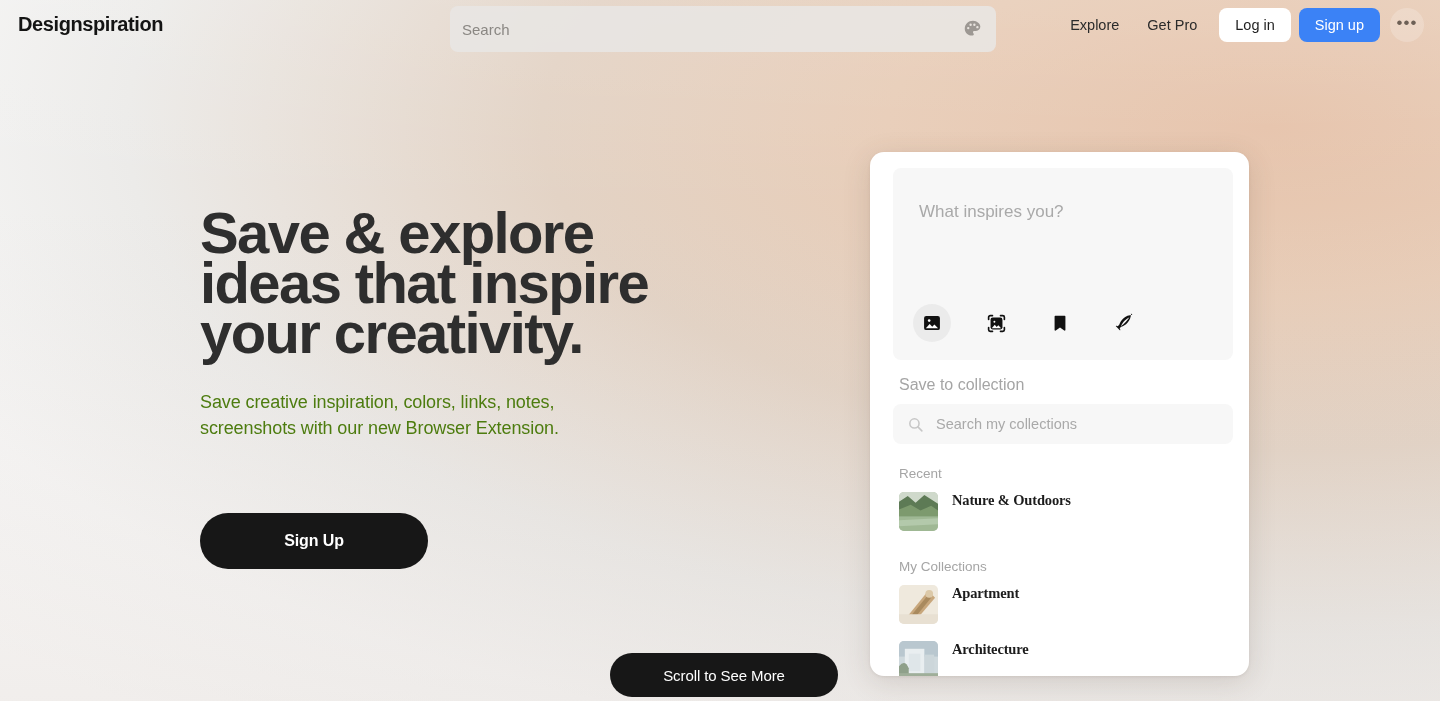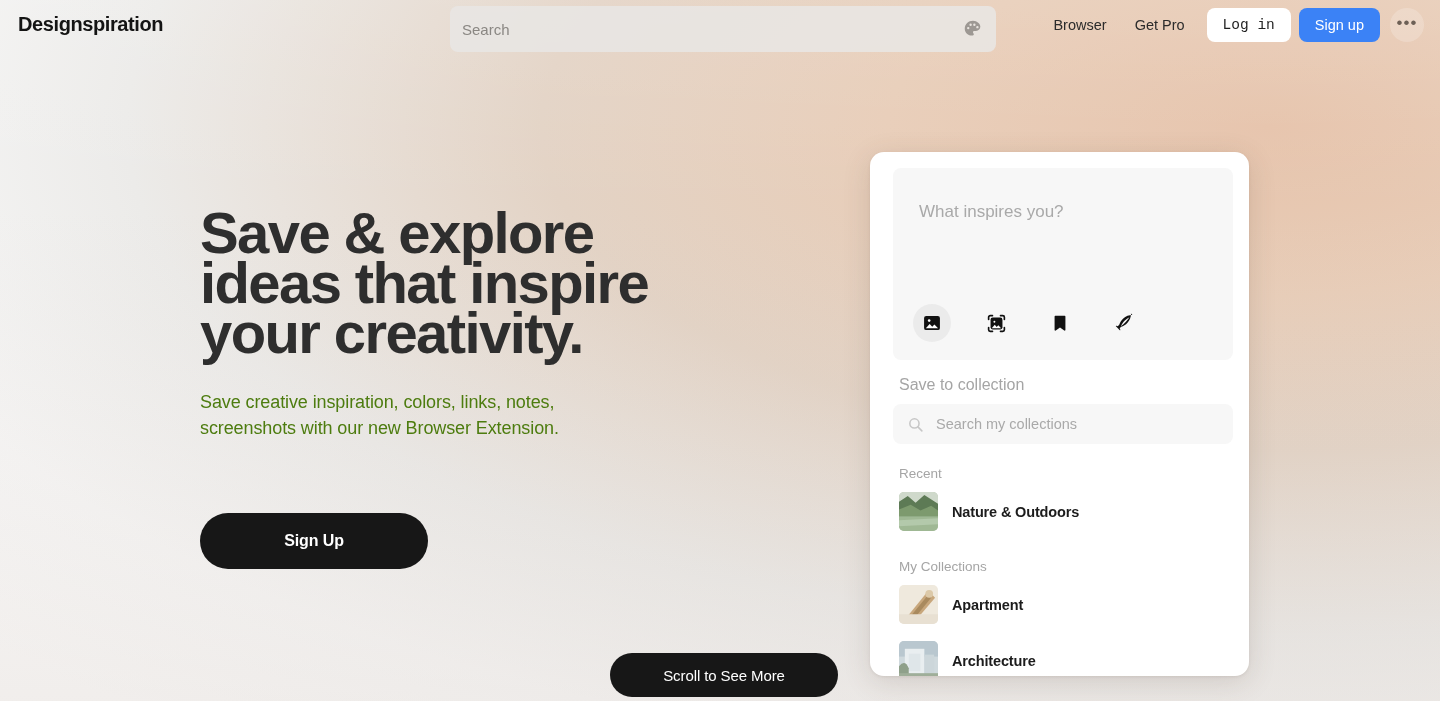--- a/index.html
+++ b/index.html
@@ -97,21 +97,21 @@
   .btn-login {
     font-size: 14.5px;
     color: #1f1f1f;
     background: #ffffff;
     border: none;
     border-radius: 8px;
     height: 34px;
     padding: 0 16px;
     margin-left: 8px;
     cursor: pointer;
-    font-family: Liberation Mono, monospace;
+    font-family: Liberation Sans, sans-serif;
   }
   .btn-signup {
     font-size: 14.5px;
     color: #ffffff;
     background: #3b82f6;
     border: none;
     border-radius: 8px;
     height: 34px;
     padding: 0 16px;
     margin-left: 8px;
@@ -267,25 +267,26 @@
   .search-glass { width: 17px; height: 17px; flex: none; opacity: .45; }
 
   .list-group-label {
     font-size: 13.5px;
     color: #a5a5a5;
     padding: 0 22px;
     margin-top: 22px;
   }
   .collection-row {
     display: flex;
-    align-items: center;
+    align-items: flex-start;
     gap: 14px;
     padding: 6px 22px;
     margin-top: 5px;
     cursor: pointer;
+    font-family: Liberation Serif, serif;
   }
   .thumb {
     width: 39px; height: 39px;
     border-radius: 5px;
     flex: none;
     overflow: hidden;
   }
   .collection-name {
     font-size: 14.5px;
     font-weight: bold;
@@ -306,21 +307,21 @@
   <div id="search-wrap">
     <input id="search-input" type="text" placeholder="Search" style="">
     <span class="palette-icon">
       <svg viewBox="0 0 24 24" width="22" height="22" fill="#6f6a65">
         <path d="M12 3C7 3 3 6.8 3 11.6c0 4.6 3.7 7.6 8 7.6 1.1 0 1.9-.7 1.9-1.6 0-.5-.2-.8-.5-1.1-.3-.3-.4-.6-.4-1 0-.8.7-1.4 1.5-1.4h1.7c3 0 4.8-1.9 4.8-4.7C20 6.4 16.5 3 12 3zm-5.2 9.3a1.3 1.3 0 1 1 0-2.6 1.3 1.3 0 0 1 0 2.6zm2.6-3.6a1.3 1.3 0 1 1 0-2.6 1.3 1.3 0 0 1 0 2.6zm4.1 0a1.3 1.3 0 1 1 0-2.6 1.3 1.3 0 0 1 0 2.6zm3.3 2.6a1.3 1.3 0 1 1 0-2.6 1.3 1.3 0 0 1 0 2.6z"></path>
       </svg>
     </span>
   </div>
 
   <div id="nav-right">
-    <a class="nav-link" href="#">Browser</a>
+    <a class="nav-link" href="#">Explore</a>
     <a class="nav-link" href="#">Get Pro</a>
     <button class="btn-login">Log in</button>
     <button class="btn-signup">Sign up</button>
     <button class="btn-more">•••</button>
   </div>
 
 </div>
 
 <div id="hero">
   <h1 id="headline">Save &amp; explore

